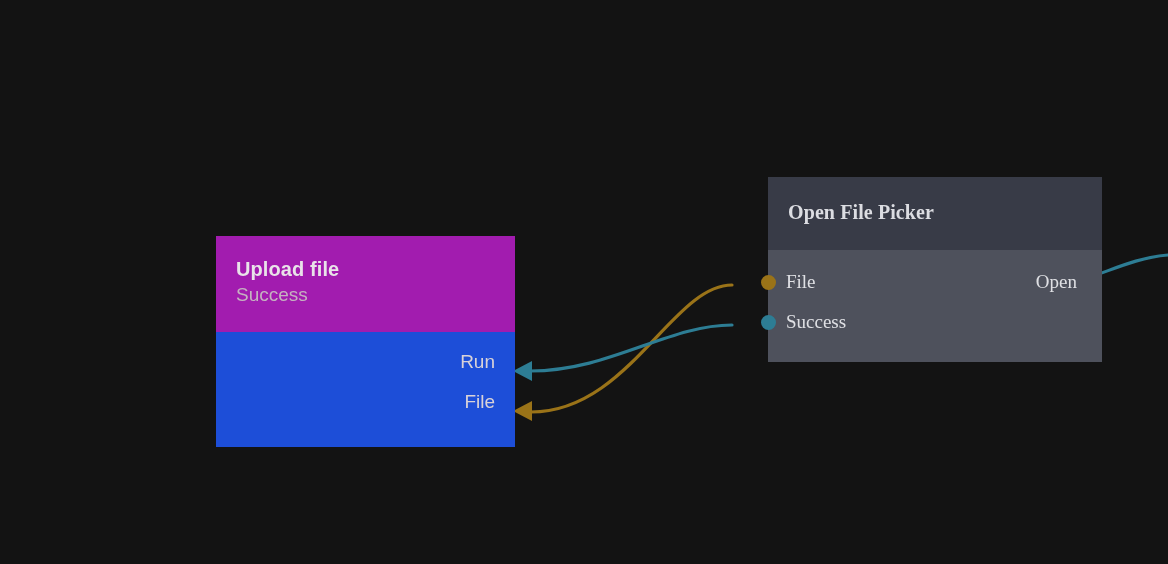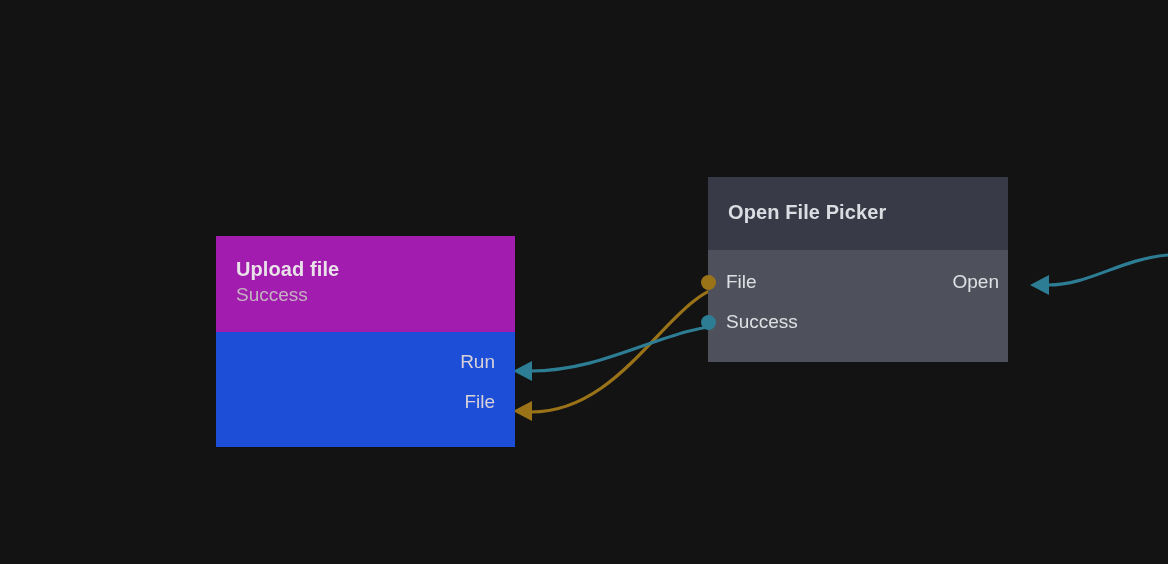--- a/index.html
+++ b/index.html
@@ -64,24 +64,25 @@
   }
   .title-sub {
     font-size: 19px;
     font-weight: normal;
     color: #c5b2c0;
     line-height: 26px;
   }
 
   
   #node-open-file-picker {
-    left: 708px;
+    left: 768px;
     top: 177px;
-    width: 300px;
+    width: 334px;
     height: 185px;
+    font-family: Liberation Serif, serif;
   }
   #node-open-file-picker .node-header {
     height: 73px;
     background: #383b47;
     padding: 22px 20px 0 20px;
   }
   #node-open-file-picker .node-body {
     height: 112px;
     background: #4e515c;
     padding-top: 12px;
@@ -160,21 +161,21 @@
 
   <div class="node" id="node-open-file-picker">
     <div class="node-header">
       <div class="title-main">Open File Picker</div>
     </div>
     <div class="node-body">
 
       <div class="port-row in">
         <span class="port-dot left gold"></span>
         <span class="port-label">File</span>
-        <span class="port-label" style="margin-left:auto;padding-right:9px;">Open</span>
+        <span class="port-label" style="margin-left:auto;padding-right:25px;">Open</span>
       </div>
 
       <div class="port-row in">
         <span class="port-dot left teal"></span>
         <span class="port-label">Success</span>
       </div>
 
     </div>
   </div>
 

